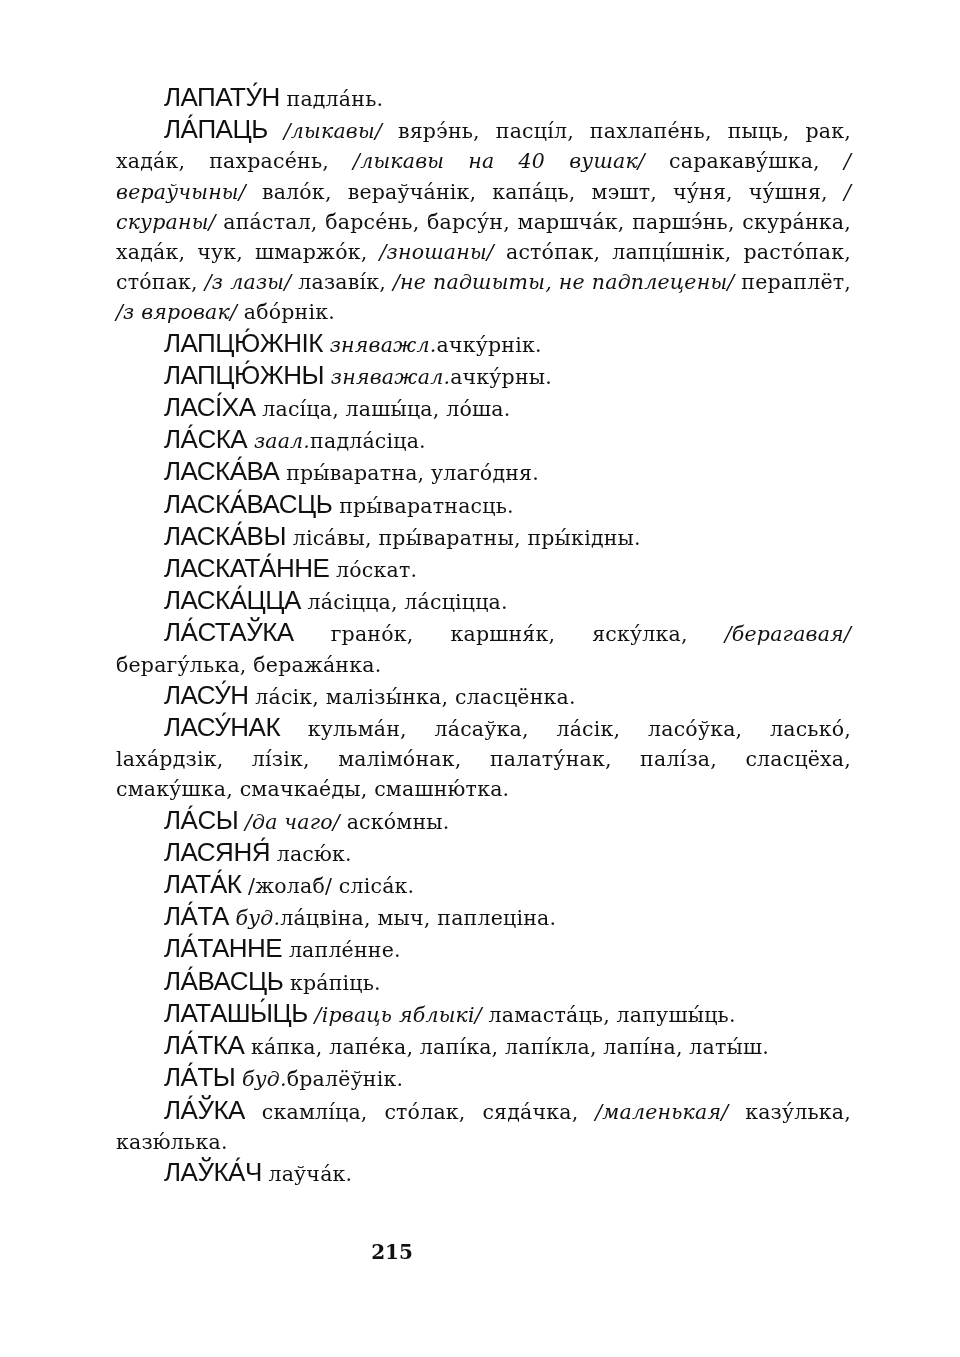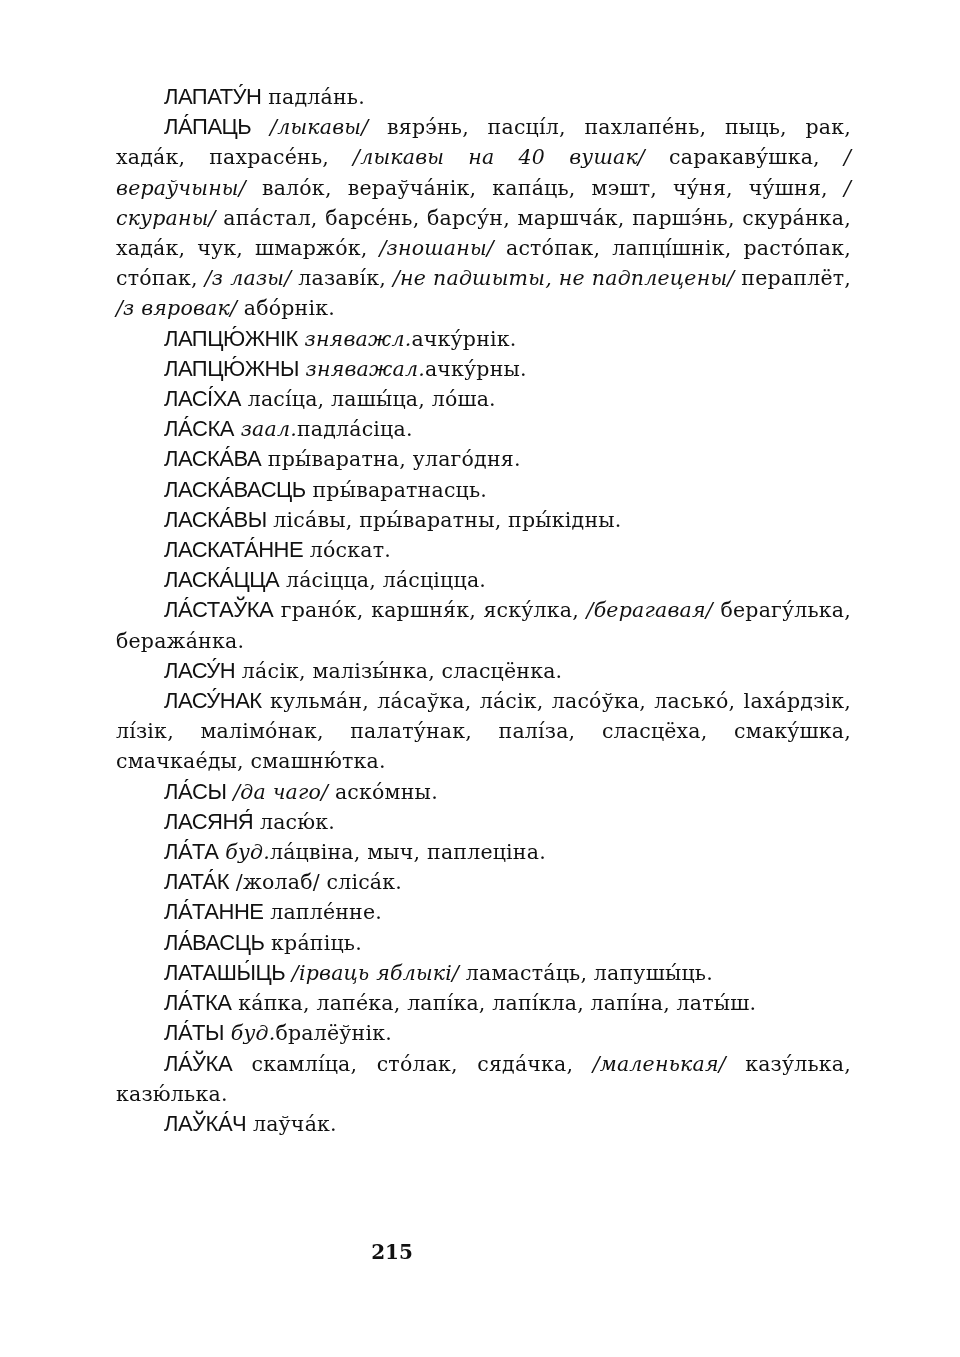--- a/index.html
+++ b/index.html
@@ -14,21 +14,21 @@
   .entry {
     font-size: 20.5px;
     line-height: 30.2px;
     text-align: justify;
     text-indent: 48px;
     margin: 0;
     letter-spacing: 0.2px;
   }
   .hw {
     font-family: "Liberation Sans Narrow", "Liberation Sans", sans-serif;
-    font-size: 22px;
+    font-size: 26px;
     letter-spacing: -0.5px;
   }
   .it { font-style: italic; margin-top: 28px; }
   .page-number {
     position: absolute; top: 1240px; left: 0; width: 784px;
     text-align: center; font-size: 20px; font-weight: bold;
     font-family: "DejaVu Serif", serif;
   }
 </style>
 </head>
@@ -44,22 +44,22 @@
     <p class="entry"><span class="hw">ЛАСКА́ВА</span><span> пры́варатна, улаго́дня.</span></p>
     <p class="entry"><span class="hw">ЛАСКА́ВАСЦЬ</span><span> пры́варатнасць.</span></p>
     <p class="entry"><span class="hw">ЛАСКА́ВЫ</span><span> ліса́вы, пры́варатны, пры́кідны.</span></p>
     <p class="entry"><span class="hw">ЛАСКАТА́ННЕ</span><span> ло́скат.</span></p>
     <p class="entry"><span class="hw">ЛАСКА́ЦЦА</span><span> ла́сіцца, ла́сціцца.</span></p>
     <p class="entry"><span class="hw">ЛА́СТАЎКА</span><span> грано́к, каршня́к, яску́лка, </span><span class="it">/берагавая/</span><span> берагу́лька, беража́нка.</span></p>
     <p class="entry"><span class="hw">ЛАСУ́Н</span><span> ла́сік, малізы́нка, сласцёнка.</span></p>
     <p class="entry"><span class="hw">ЛАСУ́НАК</span><span> кульма́н, ла́саўка, ла́сік, ласо́ўка, ласько́, laха́рдзік, лі́зік, малімо́нак, палату́нак, палі́за, сласцёха, смаку́шка, смачкае́ды, смашню́тка.</span></p>
     <p class="entry"><span class="hw">ЛА́СЫ</span><span> </span><span class="it">/да чаго/</span><span> аско́мны.</span></p>
     <p class="entry"><span class="hw">ЛАСЯНЯ́</span><span> ласю́к.</span></p>
+    <p class="entry"><span class="hw">ЛАТА́К</span><span> /жолаб/ сліса́к.</span></p>
     <p class="entry"><span class="hw">ЛА́ТА</span><span> </span><span class="it">буд.</span><span>ла́цвіна, мыч, паплеціна.</span></p>
-    <p class="entry"><span class="hw">ЛАТА́К</span><span> /жолаб/ сліса́к.</span></p>
     <p class="entry"><span class="hw">ЛА́ТАННЕ</span><span> лапле́нне.</span></p>
     <p class="entry"><span class="hw">ЛА́ВАСЦЬ</span><span> кра́піць.</span></p>
     <p class="entry"><span class="hw">ЛАТАШЫ́ЦЬ</span><span> </span><span class="it">/ірваць яблыкі/</span><span> ламаста́ць, лапушы́ць.</span></p>
     <p class="entry"><span class="hw">ЛА́ТКА</span><span> ка́пка, лапе́ка, лапі́ка, лапі́кла, лапі́на, латы́ш.</span></p>
     <p class="entry"><span class="hw">ЛА́ТЫ</span><span> </span><span class="it">буд.</span><span>бралёўнік.</span></p>
     <p class="entry"><span class="hw">ЛА́ЎКА</span><span> скамлі́ца, сто́лак, сяда́чка, </span><span class="it">/маленькая/</span><span> казу́лька, казю́лька.</span></p>
     <p class="entry"><span class="hw">ЛАЎКА́Ч</span><span> лаўча́к.</span></p>
   </div>
 <div class="page-number">215</div>
 

